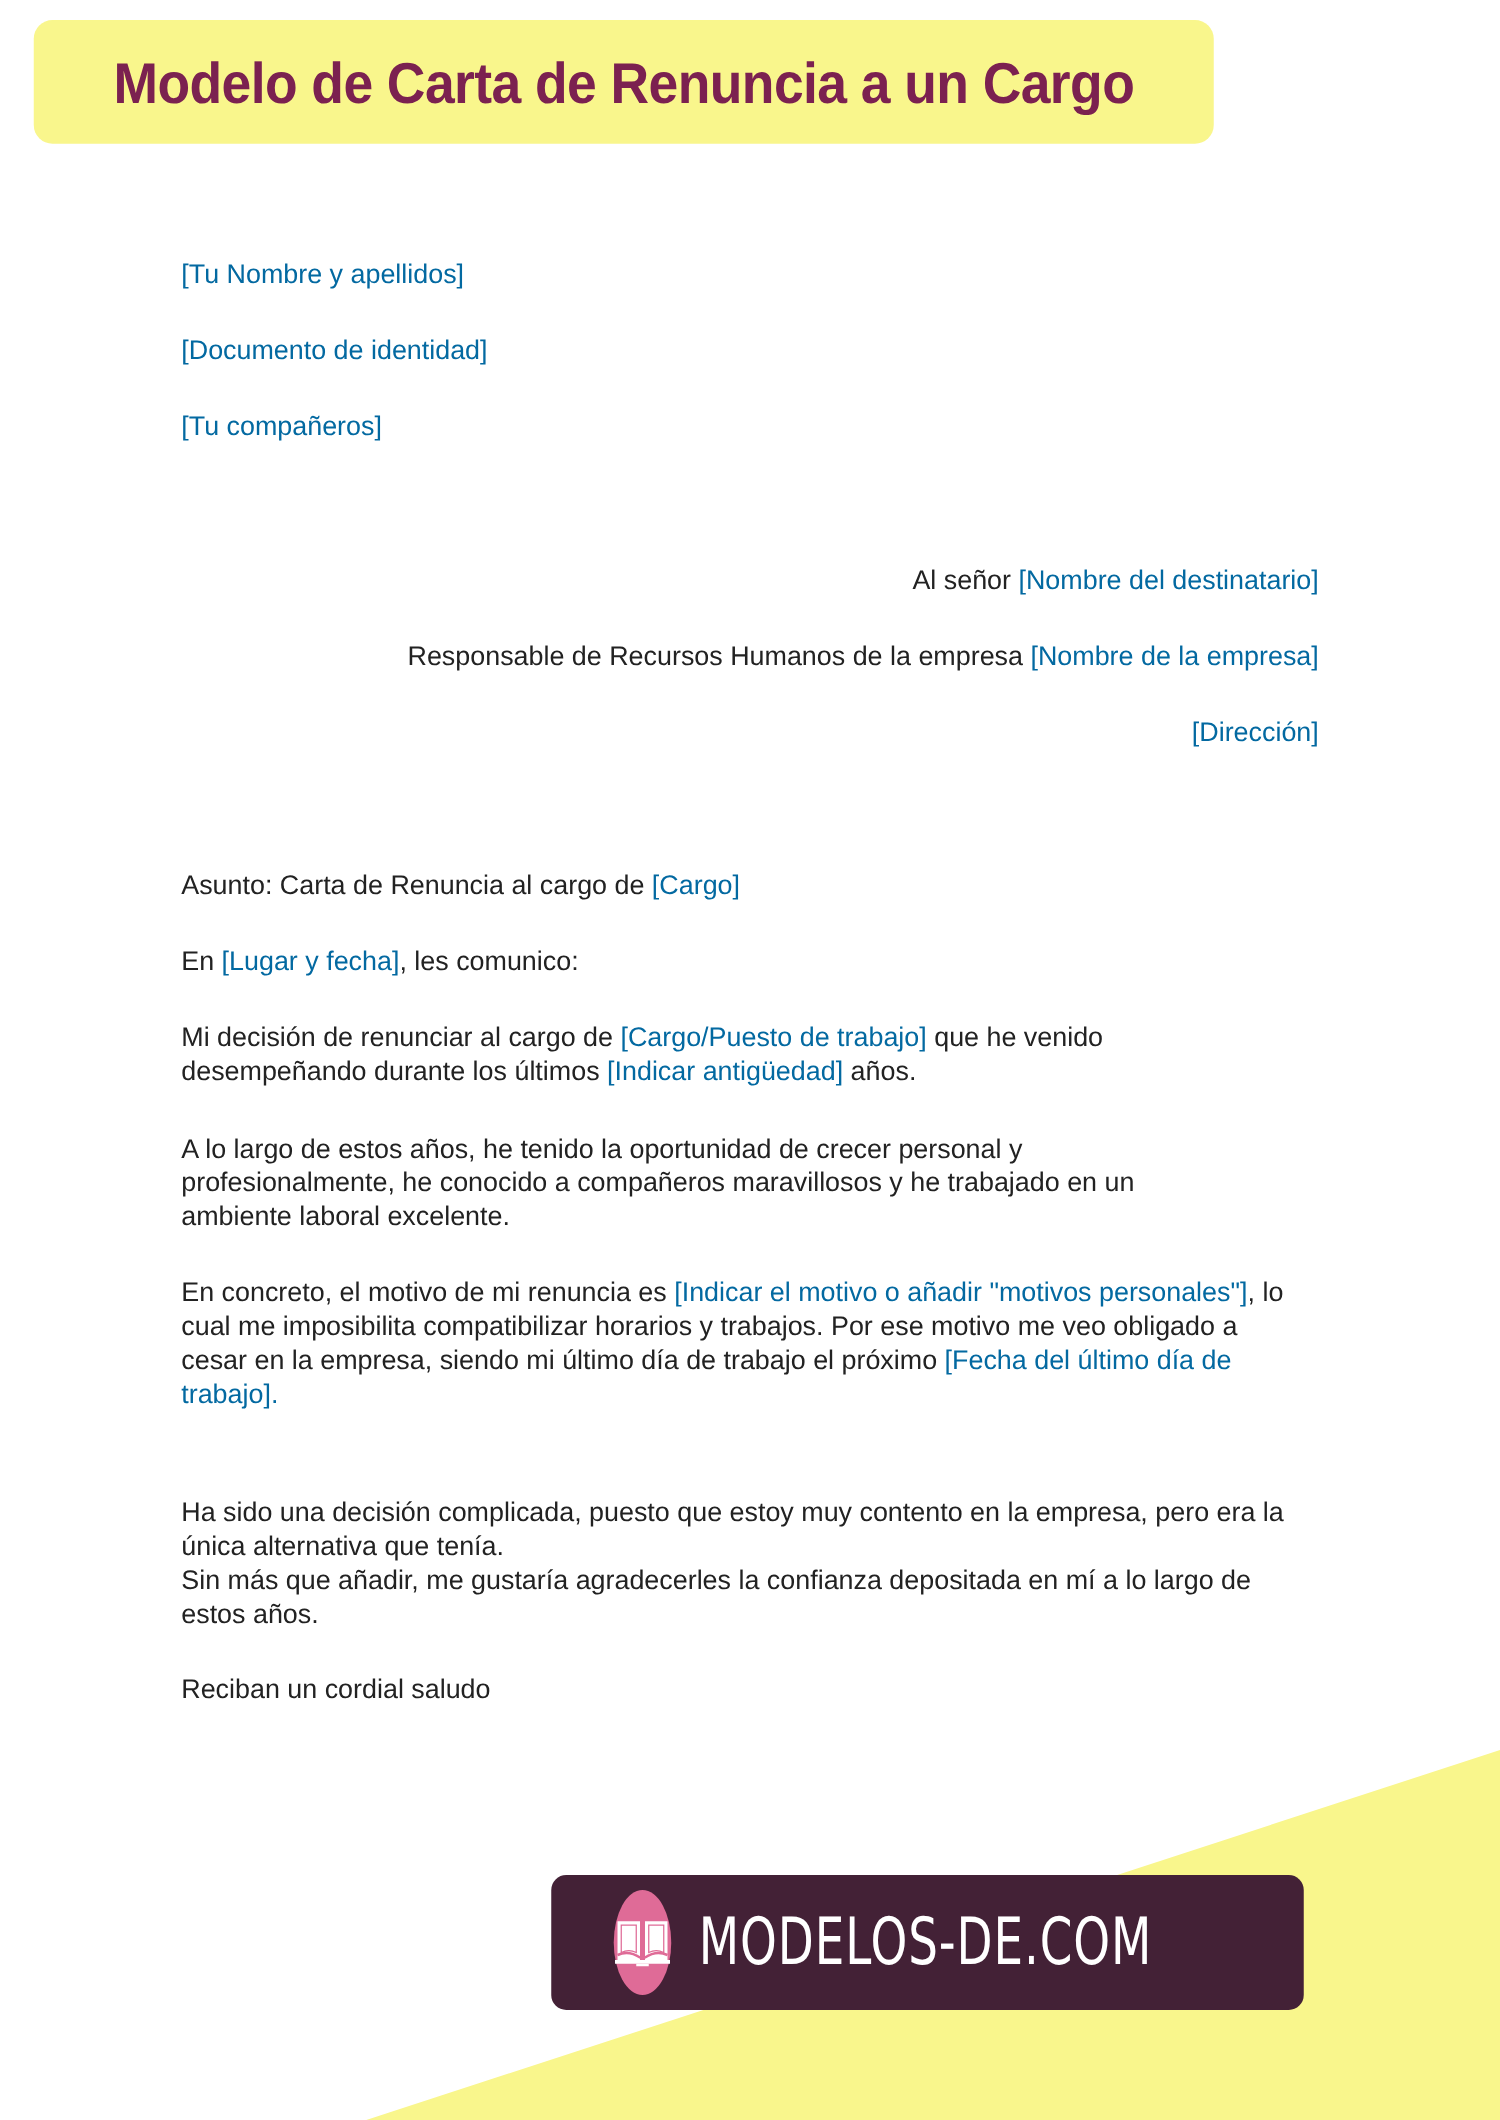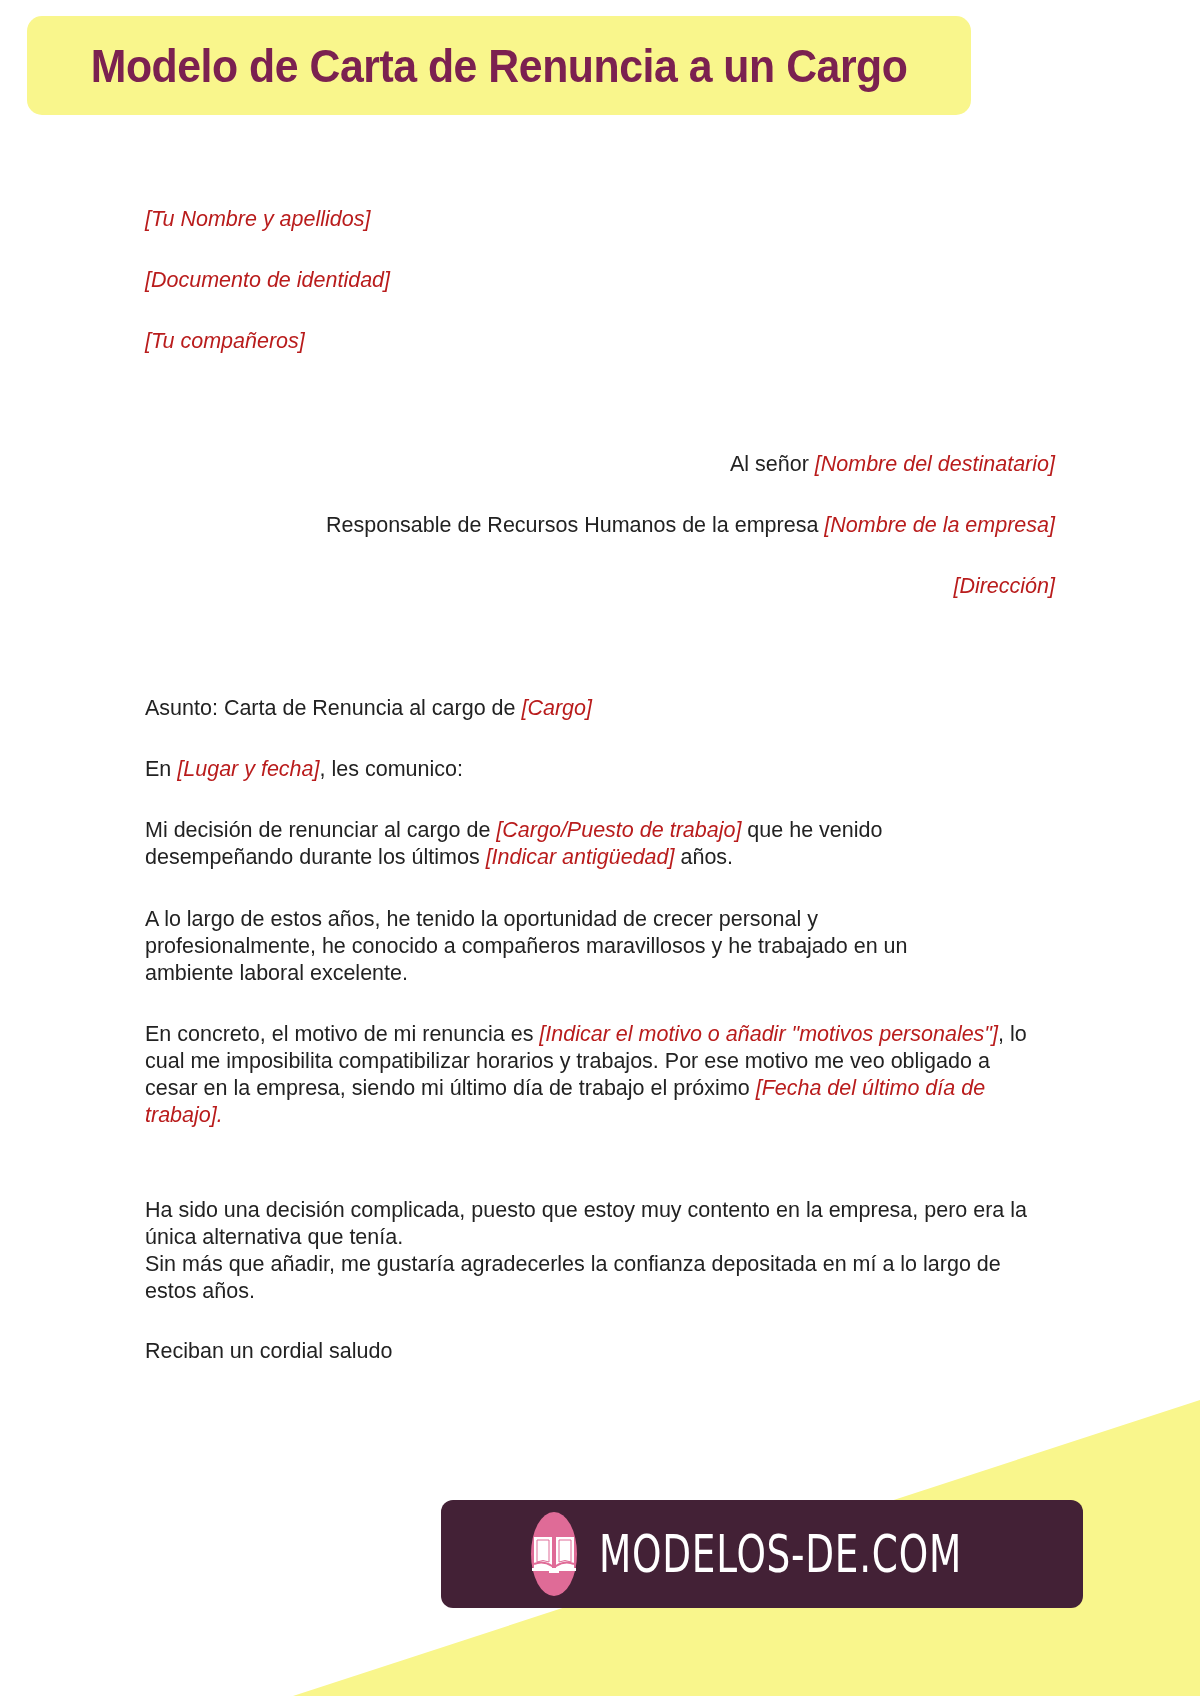--- a/index.html
+++ b/index.html
@@ -32,29 +32,29 @@
     }
     .doc {
       position: absolute;
       left: 145px; top: 0;
       width: 910px;
       font-size: 21.5px;
       color: #222222;
       line-height: 27px;
     }
     .line { position: absolute; white-space: nowrap; }
-    .ph { color: #b91c1c; font-style: italic; }
+    .ph { color: #0369a1; }
     .right { right: 0; text-align: right; }
     .para { position: absolute; left: 0; width: 900px; line-height: 27px; }
     .logo {
       position: absolute;
       left: 441px; top: 1500px;
       width: 602px; height: 108px;
       border-radius: 12px;
-      display: flex; align-items: center; padding-left: 40px;
+      display: flex; align-items: center;
     }
     .logo-circle {
       width: 84px; height: 84px; border-radius: 50%;
       margin-left: 50px;
       display: flex; align-items: center; justify-content: center;
     }
     .logo-text {
       margin-left: 22px;
       color: #ffffff;
       font-family: "DejaVu Sans", sans-serif;

